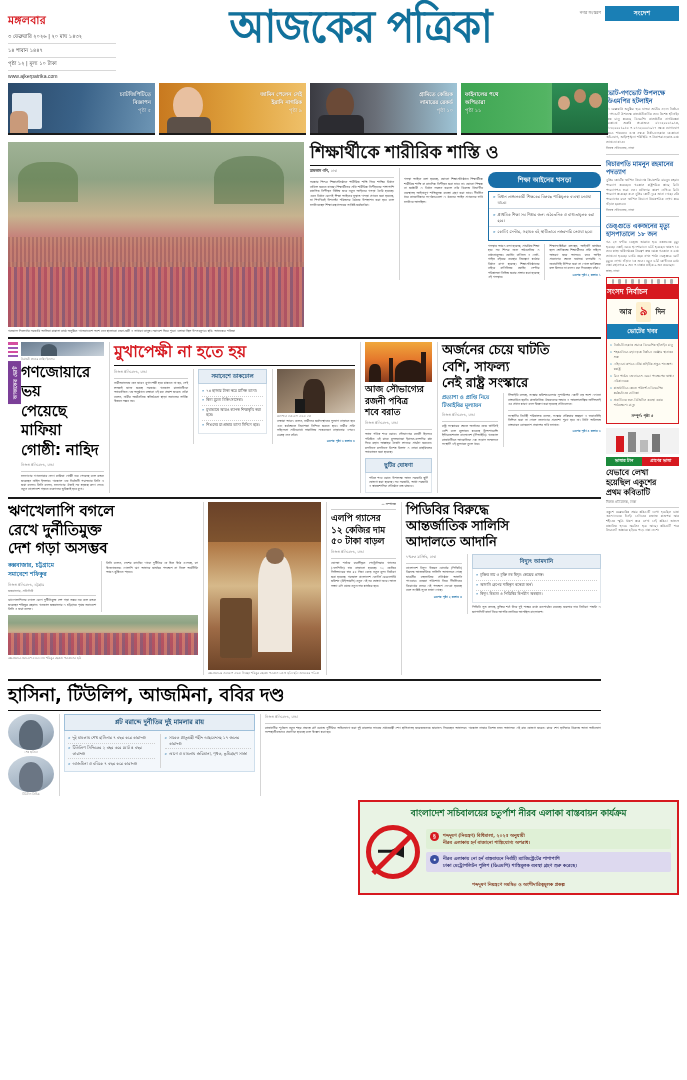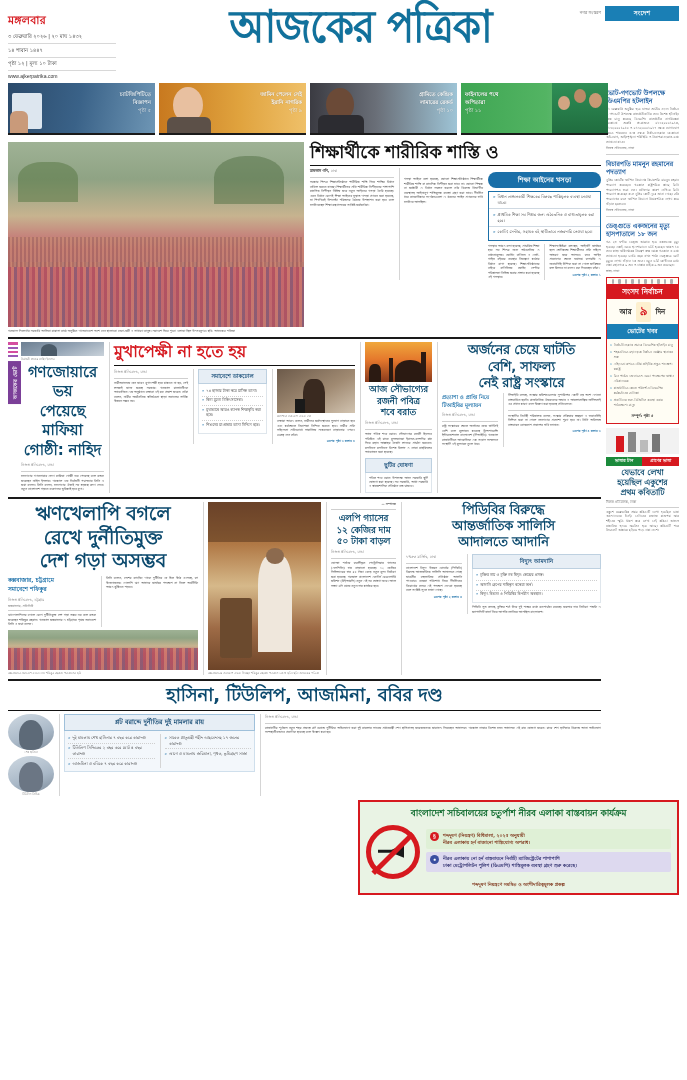--- a/index.html
+++ b/index.html
@@ -85,25 +85,24 @@
 
   .cols2 { display:flex; gap:5px; }
   .cdiv { border-left:1px solid #d5d5d5; padding-left:4px; }
 
   
   .redhead {
     color:#d6191f; font-weight:bold; font-size:16px; line-height:1.24; letter-spacing:-.2px;
     font-family:"DejaVu Sans","Liberation Sans",sans-serif;
   }
   .blackhead {
-    color:#0c4a6e; font-weight:bold; line-height:1.25; letter-spacing:-.2px;
+    color:#000000; font-weight:bold; line-height:1.25; letter-spacing:-.2px;
     font-family:"DejaVu Sans","Liberation Sans",sans-serif;
-    text-align:center;
-  }
-  .h15 { font-size:19px; }
+  }
+  .h15 { font-size:15px; }
   .h13 { font-size:13px; }
   .h11 { font-size:15px; }
   .h9 { font-size:9px; }
   .h8 { font-size:8px; }
 
   .sub-blue { color:#1a6fa8; font-size:5.4px; font-weight:bold; line-height:1.5; }
   .boxhead {
     background:#e7eef5; border:1px solid #bdd0e0; color:#1a4f7a;
     font-size:5.6px; font-weight:bold; text-align:center; padding:2px 0;
   }
@@ -126,21 +125,21 @@
 
   
   .rnews-h { font-size:6.3px; font-weight:bold; color:#11559c; line-height:1.3; padding:2px 0; }
   .rnews-b { font-size:3.2px; line-height:1.45; color:#333; text-align:justify; }
   .rsrc { font-size:3.1px; color:#666; padding-top:1.5px; }
 
   
   .cal { border:1px solid #d6191f; background:#fffdf4; margin-top:3px; }
   .cal-rings { display:flex; justify-content:space-around; padding:1px 3px 0; }
   .cal-rings i { width:2.5px; height:5px; background:#b0b0b0; border-radius:1px; display:block; }
-  .cal-t { background:#d6191f; color:#fff; text-align:center; font-size:7.4px; font-weight:bold; padding:1.5px 0; }
+  .cal-t { background:#d6191f; color:#fff; font-size:7.4px; font-weight:bold; padding:1.5px 0; }
   .cal-d { display:flex; align-items:center; justify-content:center; gap:4px; padding:2.5px 0; }
   .cal-d .w { font-size:7px; font-weight:bold; color:#111; }
   .cal-d .n { font-size:12px; font-weight:bold; color:#d6191f; background:#fdf0cf; padding:0 4px; border-radius:2px; }
   .vote-h { background:#1a7fb5; color:#fff; text-align:center; font-size:6px; font-weight:bold; padding:2px 0; }
   .vote-li { display:flex; gap:2px; font-size:3.2px; line-height:1.4; padding:1.5px 3px; color:#333; }
   .vote-li .mk { color:#1a7fb5; }
   .vote-f { text-align:center; font-size:3.8px; font-weight:bold; color:#111; padding:2px 0 3px; }
 
   .banner-lang { display:flex; height:9px; margin-top:3px; }
   .banner-lang span { flex:1; display:flex; align-items:center; justify-content:center; font-size:4.4px; font-weight:bold; color:#fff; }

